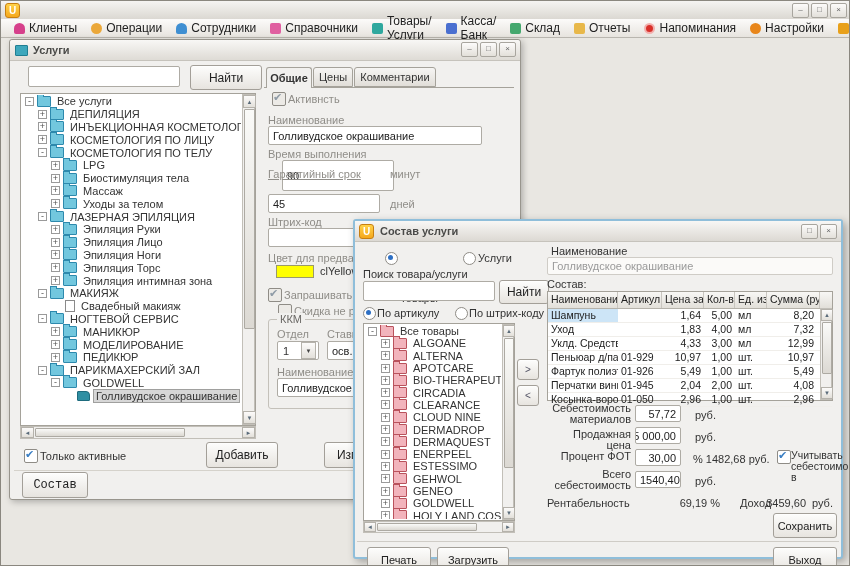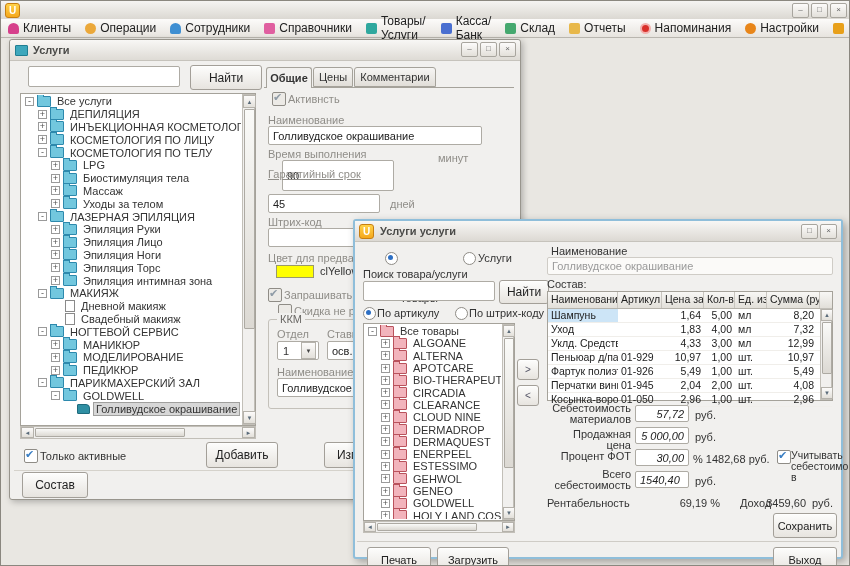--- a/index.html
+++ b/index.html
@@ -13,21 +13,21 @@
   .ulogo{width:13px;height:13px;margin:0 6px 0 4px;background:linear-gradient(#ffd24a,#f5a81c);
     border:1px solid #c87f10;border-radius:3px;color:#fff;font-weight:bold;font-size:10px;
     display:flex;align-items:center;justify-content:center;flex:none;}
   .apptitle{font-weight:bold;color:#5a5a58;font-size:11px;}
   .winctrl{position:absolute;right:4px;top:2px;display:flex;gap:2px;}
   .wbtn{width:15px;height:13px;background:linear-gradient(#fcfbfa,#e3e0da);border:1px solid #a8a59e;
     border-radius:2px;font-size:8px;line-height:11px;text-align:center;color:#666;}
   
   .menubar{position:absolute;left:0;top:18px;width:850px;height:19px;
     background:linear-gradient(#fcfbfa,#e7e4df);border-bottom:1px solid #b9b6af;
-    display:flex;align-items:center;padding-left:0;box-sizing:border-box;}
+    display:flex;align-items:center;padding-left:6px;box-sizing:border-box;}
   .mi{display:flex;align-items:center;gap:4px;padding:0 7px;height:100%;}
   .mic{width:11px;height:11px;border-radius:2px;flex:none;}
   .mlabel{font-size:12px;color:#222;}
   .mi-pink .mic{background:#d6408b;border-radius:50% 50% 2px 2px;}
   .mi-amber .mic{background:#eba83a;border-radius:50%;}
   .mi-blue .mic{background:#3f8fd2;border-radius:50% 50% 2px 2px;}
   .mi-magenta .mic{background:#e05fa0;}
   .mi-teal .mic{background:#2fa89e;}
   .mi-indigo .mic{background:#4a6fd0;}
   .mi-green .mic{background:#45a86e;}
@@ -107,21 +107,21 @@
   .dtable{position:absolute;left:192px;top:70px;width:286px;height:110px;background:#fff;border:1px solid #a5a29a;box-sizing:border-box;}
   .thead{display:flex;height:16px;background:linear-gradient(#f8f7f5,#e2dfd9);border-bottom:1px solid #b5b2aa;}
   .th{font-size:10.5px;color:#222;padding:1px 3px 0 3px;border-right:1px solid #c9c6c0;box-sizing:border-box;
     overflow:hidden;white-space:nowrap;flex:none;}
   .tr{display:flex;height:13px;border-bottom:1px solid #f0eeea;}
   .td{font-size:10.5px;color:#222;padding:0 3px;box-sizing:border-box;overflow:hidden;white-space:nowrap;flex:none;}
   .c0{width:70px;}.c1{width:44px;}.c2{width:42px;text-align:right;}.c3{width:31px;text-align:right;}
   .c4{width:32px;}.c5{width:53px;text-align:right;padding-right:6px;}
   .tr.rsel .c0{background:#cde5f7;}
   .fin-l{position:absolute;font-size:11px;color:#333;text-align:right;white-space:pre-line;line-height:11px;}
-  .fin-in{position:absolute;width:54px;height:17px;justify-content:flex-end;font-style:italic;}
+  .fin-in{position:absolute;width:46px;height:17px;justify-content:flex-end;}
   .fin-u{position:absolute;font-size:11px;color:#333;}
 </style>
 </head>
 <body>
 
 <div class="titlebar">
   <div class="ulogo">U</div>
   <div class="winctrl">
     <span class="wbtn">–</span>
     <span class="wbtn">□</span>
@@ -295,25 +295,20 @@
           <span class="tlabel">Эпиляция интимная зона</span>
         </div>
 
         <div class="trow lv1 fb">
           <span class="exp">-</span>
           <span class="tico"></span>
           <span class="tlabel">МАКИЯЖ</span>
         </div>
 
 
-        <div class="trow lv2 pg noexp">
-          <span class="exp"></span>
-          <span class="tico"></span>
-          <span class="tlabel">Дневной макияж</span>
-        </div>
 
         <div class="trow lv2 pg noexp">
           <span class="exp"></span>
           <span class="tico"></span>
           <span class="tlabel">Свадебный макияж</span>
         </div>
 
         <div class="trow lv1 fb">
           <span class="exp">-</span>
           <span class="tico"></span>
@@ -374,21 +369,21 @@
   <div class="panel-line"></div>
 
   <span class="cb checked dis" style="position:absolute;left:262px;top:52px;"></span>
   <span class="fl" style="left:278px;top:53px;">Активнсть</span>
 
   <span class="fl" style="left:258px;top:74px;">Наименование</span>
   <div class="input" style="position:absolute;left:258px;top:86px;width:214px;height:19px;">Голливудское окрашивание</div>
 
   <span class="fl" style="left:258px;top:108px;">Время выполнения</span>
   <div class="input" style="position:absolute;left:272px;top:120px;width:112px;height:31px;">90</div>
-  <span class="fl" style="left:380px;top:112px;margin-left:48px;">минут</span>
+  <span class="fl" style="left:380px;top:128px;">минут</span>
 
   <span class="fl" style="left:258px;top:128px;text-decoration:underline;">Гарантийный срок</span>
   <div class="input" style="position:absolute;left:258px;top:154px;width:112px;height:19px;">45</div>
   <span class="fl" style="left:380px;top:158px;">дней</span>
 
   <span class="fl" style="left:258px;top:176px;">Штрих-код</span>
   <div class="input" style="position:absolute;left:258px;top:188px;width:214px;height:19px;"></div>
 
   <span class="fl" style="left:258px;top:212px;">Цвет для предварит</span>
   <div class="swatch" style="left:266px;top:225px;width:38px;height:13px;background:#ffff00;"></div>
@@ -410,27 +405,27 @@
     <div class="input" style="position:absolute;left:58px;top:21px;width:120px;height:19px;">осв.</div>
     <span class="fl" style="left:8px;top:46px;">Наименование для</span>
     <div class="input" style="position:absolute;left:8px;top:58px;width:220px;height:19px;">Голливудское окр</div>
   </div>
 
   <span class="cb checked" style="position:absolute;left:14px;top:409px;"></span>
   <span class="fv" style="left:30px;top:410px;color:#333;">Только активные</span>
   <div class="btn" style="position:absolute;left:196px;top:402px;width:70px;height:24px;">Добавить</div>
   <div class="btn" style="position:absolute;left:314px;top:402px;width:78px;height:24px;">Изменить</div>
   <div class="sep" style="left:4px;top:430px;right:4px;"></div>
-  <div class="btn" style="position:absolute;left:12px;top:432px;width:64px;height:24px;">Состав</div>
+  <div class="btn" style="position:absolute;left:12px;top:432px;width:64px;height:24px;font-family:Liberation Mono, monospace;">Состав</div>
 </div>
 
 <div class="dlg">
   <div class="dlg-titlebar">
     <div class="ulogo">U</div>
-    <span class="dlg-title">Услуги услуги</span>
+    <span class="dlg-title">Состав услуги</span>
     <div class="winctrl" style="top:3px;">
       <span class="wbtn">□</span>
       <span class="wbtn">×</span>
     </div>
   </div>
 
   <span class="rb on" style="position:absolute;left:30px;top:31px;"></span>
   <span class="dl" style="left:45px;top:31px;margin-top:40px;">Товары</span>
   <span class="rb" style="position:absolute;left:108px;top:31px;"></span>
   <span class="dl" style="left:123px;top:31px;">Услуги</span>

